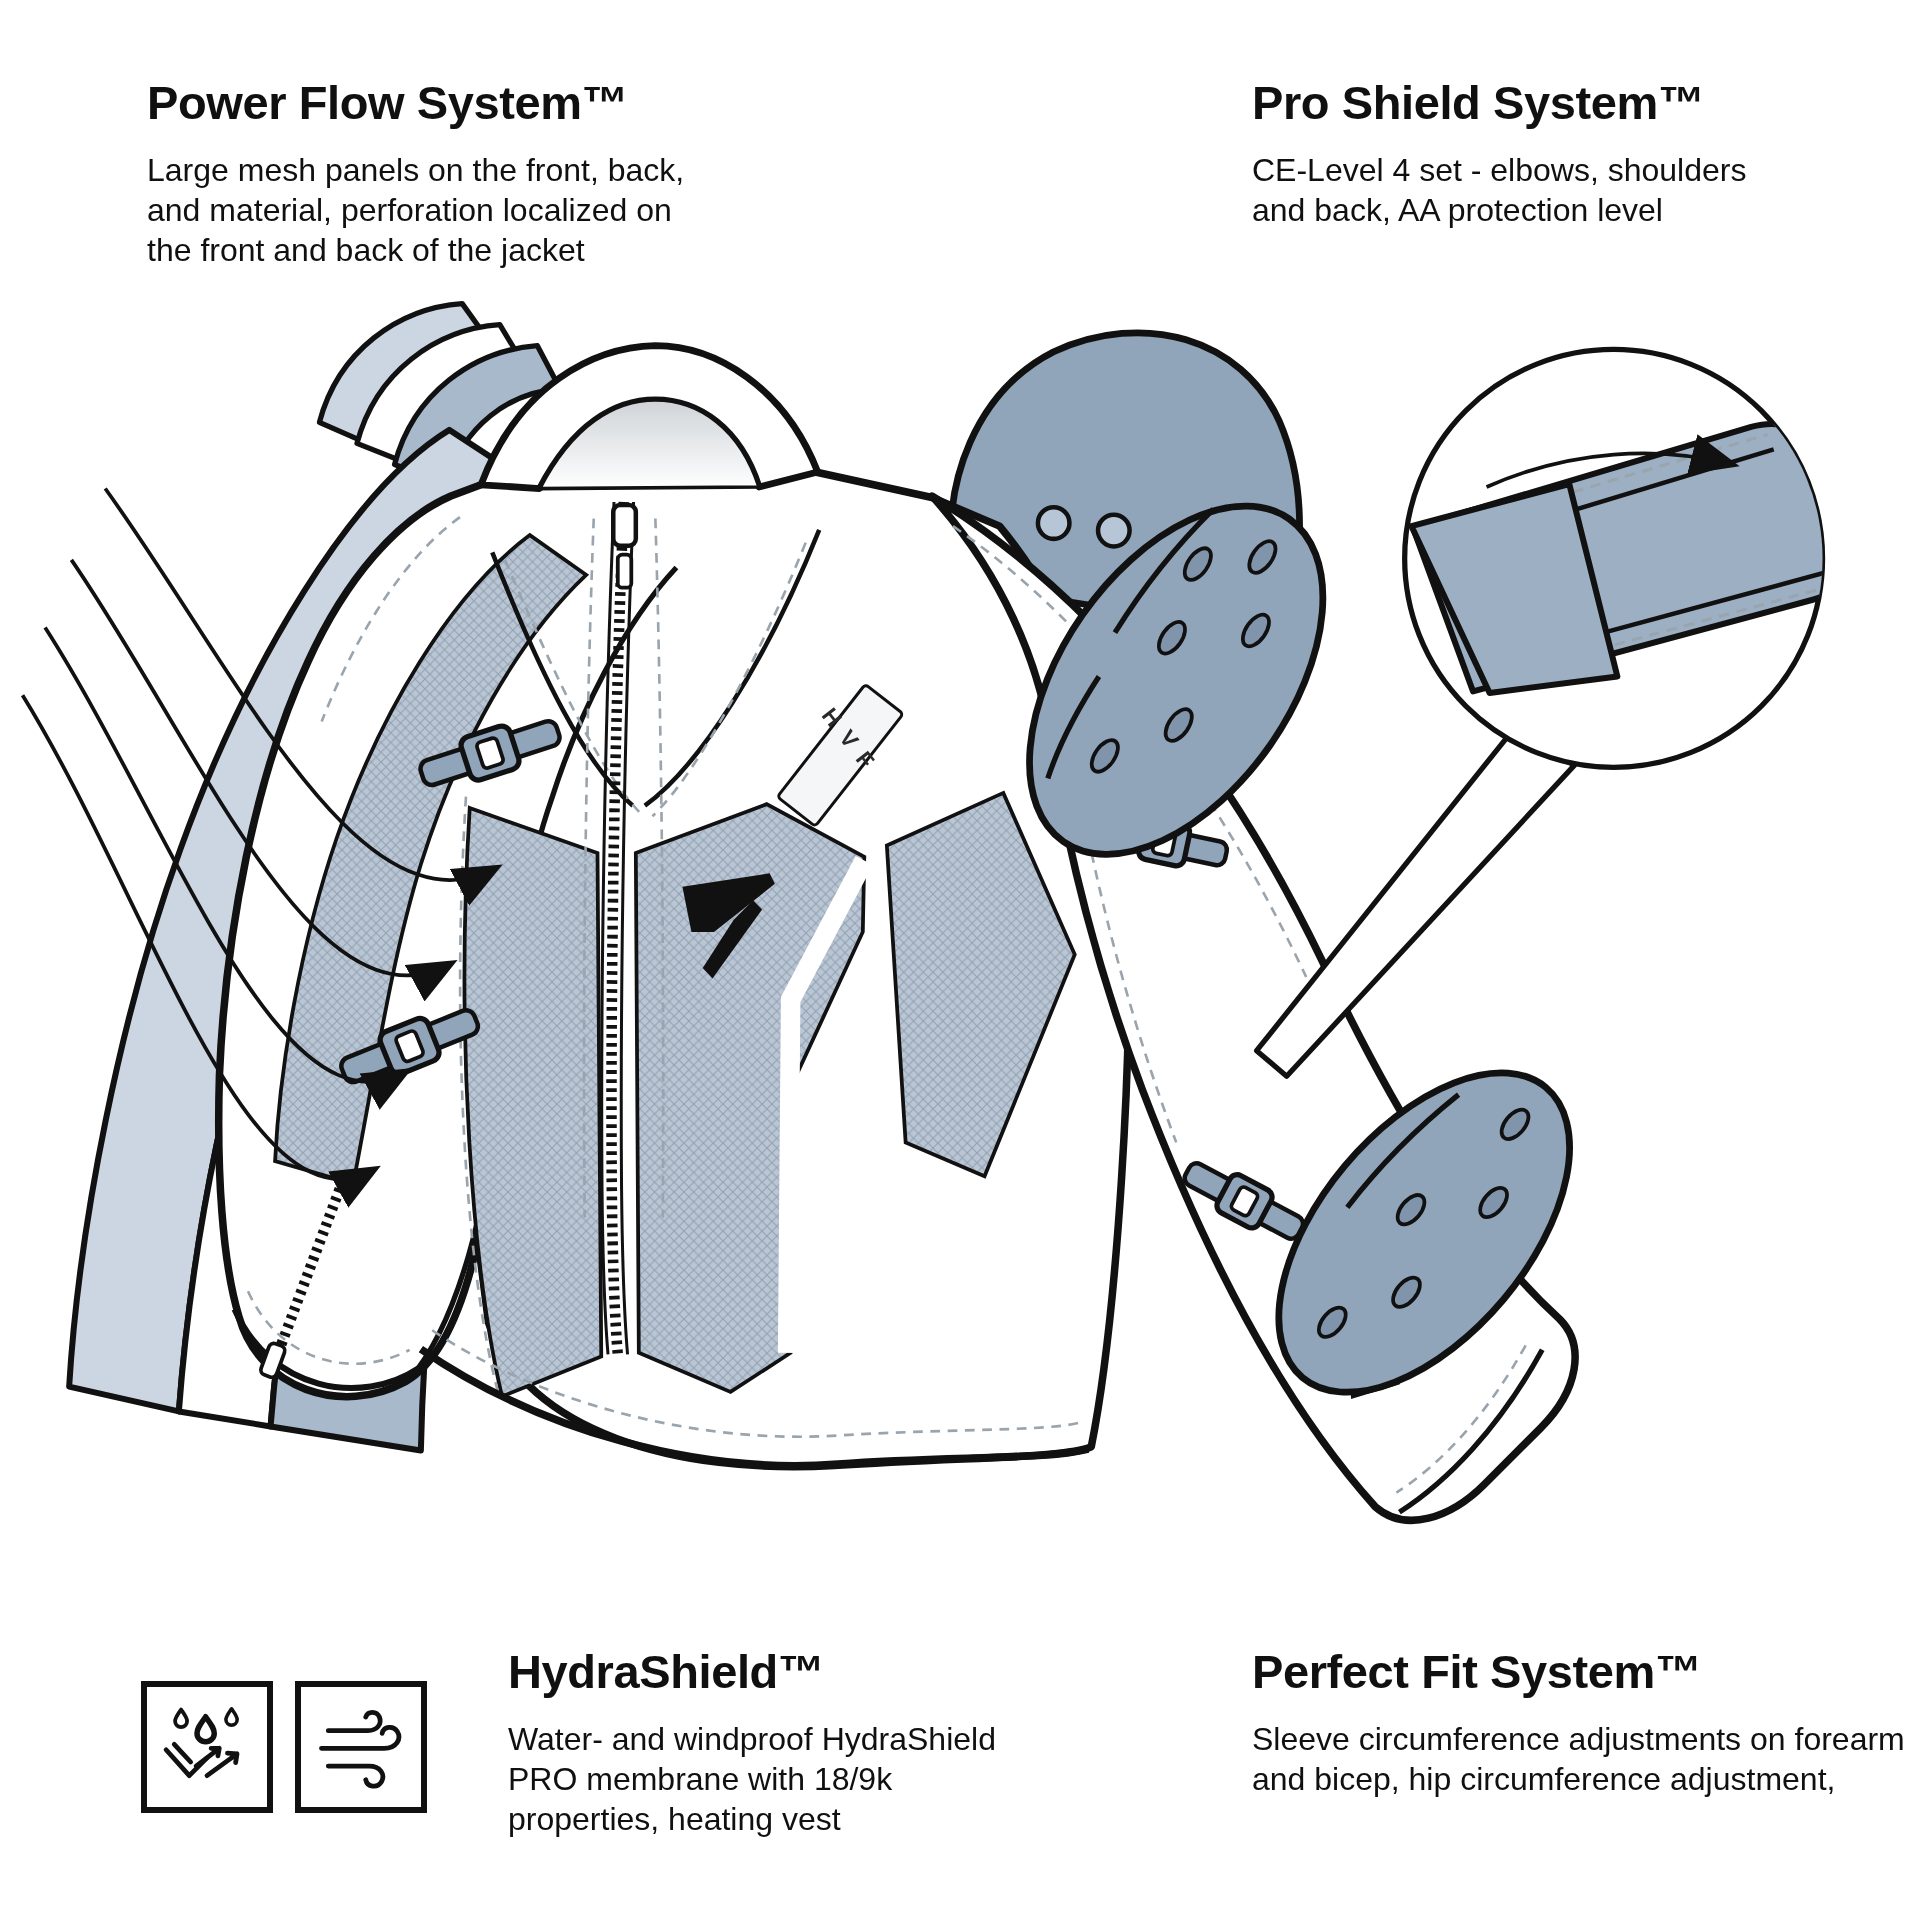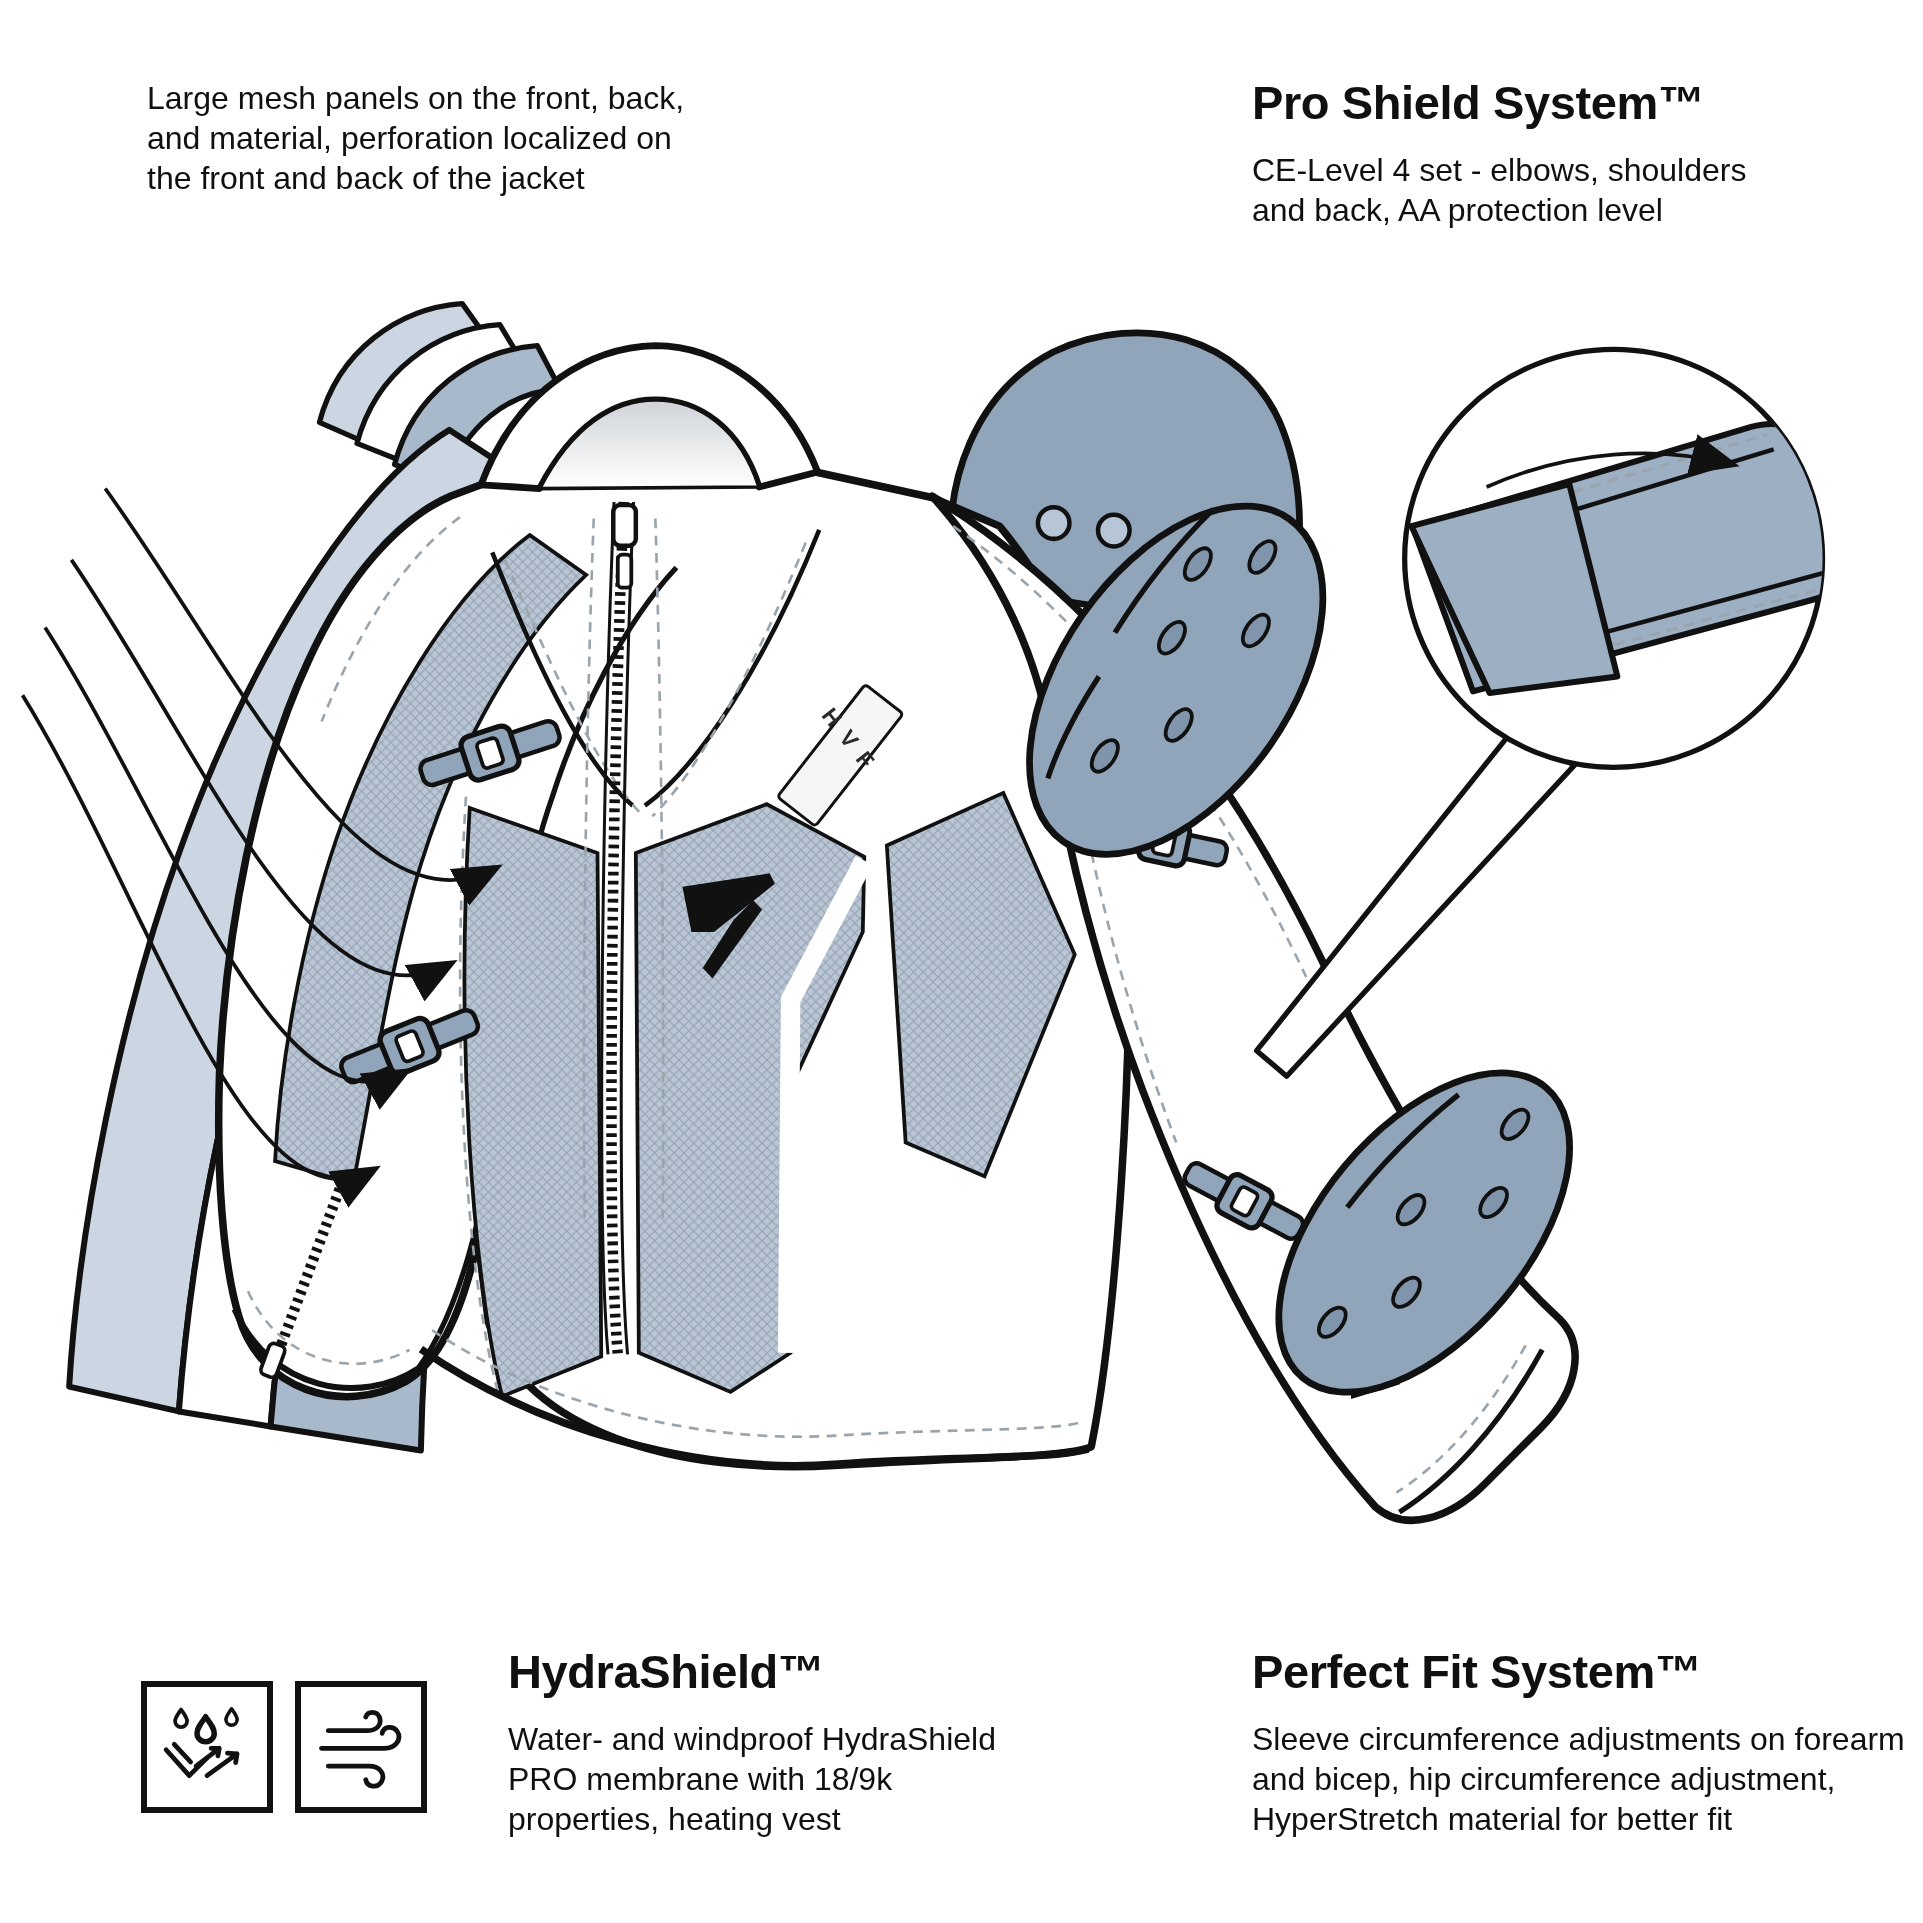--- a/index.html
+++ b/index.html
@@ -197,20 +197,21 @@
 
     <g stroke="#111" stroke-width="5" fill="none">
       <path d="M 140,650 C 320,900 480,1250 660,1155" marker-end="url(#arw)"></path>
       <path d="M 95,745 C 270,1000 420,1380 600,1282" marker-end="url(#arw)"></path>
       <path d="M 60,835 C 230,1100 370,1520 540,1426" marker-end="url(#arw)"></path>
       <path d="M 30,925 C 200,1200 330,1650 498,1556" marker-end="url(#arw)"></path>
     </g>
   </svg>
 
   <div class="feature f-tl">
+    <h2>Power Flow System™</h2>
     <div class="line">Large mesh panels on the front, back,</div>
     <div class="line">and material, perforation localized on</div>
     <div class="line">the front and back of the jacket</div>
   </div>
 
   <div class="feature f-tr">
     <h2>Pro Shield System™</h2>
     <div class="line">CE-Level 4 set - elbows, shoulders</div>
     <div class="line">and back, AA protection level</div>
   </div>
@@ -219,21 +220,20 @@
     <h2>HydraShield™</h2>
     <div class="line">Water- and windproof HydraShield</div>
     <div class="line">PRO membrane with 18/9k</div>
     <div class="line">properties, heating vest</div>
   </div>
 
   <div class="feature f-br">
     <h2>Perfect Fit System™</h2>
     <div class="line">Sleeve circumference adjustments on forearm</div>
     <div class="line">and bicep, hip circumference adjustment,</div>
-    <div class="line">HyperStretch material for better fit</div>
   </div>
 
   <div class="iconbox ib-1">
     <svg viewBox="0 0 176 176" fill="none" stroke="#111" stroke-width="7" stroke-linecap="round" stroke-linejoin="round">
       <g>
         <path transform="translate(50,46) scale(0.8)" d="M 0,-16 C 7,-6 11,-1 11,5 A 11,11 0 1 1 -11,5 C -11,-1 -7,-6 0,-16 Z"></path>
         <path transform="translate(86,62) scale(1.15)" d="M 0,-16 C 7,-6 11,-1 11,5 A 11,11 0 1 1 -11,5 C -11,-1 -7,-6 0,-16 Z"></path>
         <path transform="translate(124,44) scale(0.75)" d="M 0,-16 C 7,-6 11,-1 11,5 A 11,11 0 1 1 -11,5 C -11,-1 -7,-6 0,-16 Z"></path>
       </g>
       <g>

